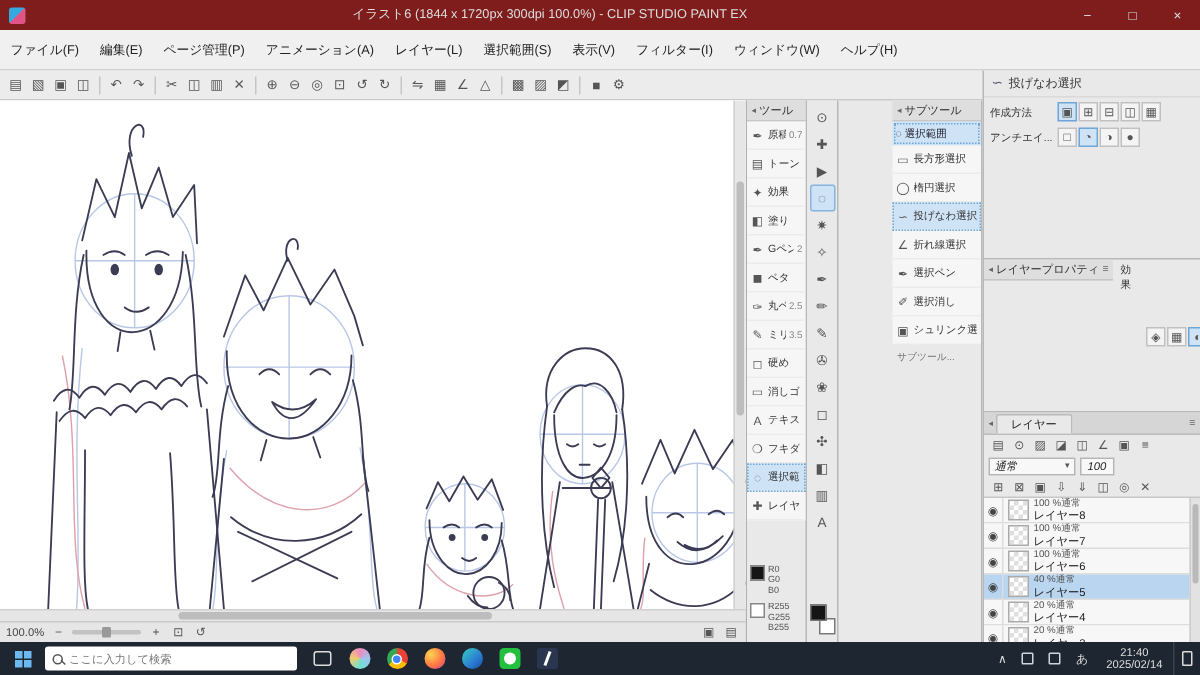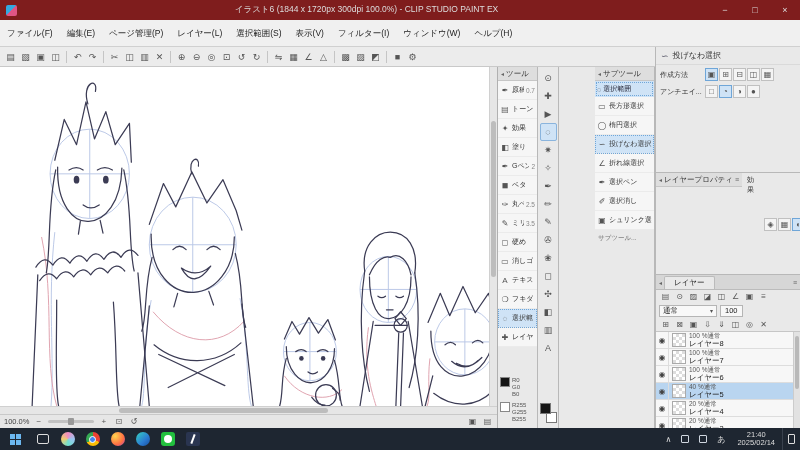--- a/index.html
+++ b/index.html
@@ -93,21 +93,21 @@
 .expr-dd{display:flex;align-items:center;gap:3px;border:1px solid #bbb;background:#f8f8f8;height:13px;padding:0 3px;font-size:7px;margin-left:auto;color:#333;}
 .expr-sw{width:8px;height:8px;background:linear-gradient(135deg,#d8504a,#4a6fd8 55%,#4ad87e);border:1px solid #999;}
 .dd-car{font-size:6px;color:#555;}
 
 
 .lay{flex:1;display:flex;flex-direction:column;min-height:0;}
 .layers-tabs{height:15px;display:flex;align-items:center;gap:2px;background:#d6d6d6;border-bottom:1px solid #bbb;padding:0 3px;flex:0 0 auto;}
 .ltab{padding:1px 9px;font-size:7.5px;background:#e9e9e9;border:1px solid #bbb;border-bottom:none;border-radius:2px 2px 0 0;color:#222;}
 .licon-row{display:flex;align-items:center;gap:1px;padding:1px 3px;height:13px;flex:0 0 auto;}
 .licon{width:13px;height:11px;font-size:8px;color:#555;display:flex;align-items:center;justify-content:center;}
-.blend-row{display:flex;align-items:center;gap:3px;padding:1px 3px;height:15px;flex:0 0 auto;}
+.blend-row{display:flex;align-items:center;gap:3px;padding:1px 3px;height:15px;flex:0 0 auto;font-style:italic;}
 .blend-dd{display:flex;align-items:center;justify-content:space-between;width:58px;height:12px;border:1px solid #b5b5b5;background:#f8f8f8;font-size:7.5px;padding:0 3px;color:#222;}
 .opacity-val{font-size:7.5px;border:1px solid #b5b5b5;background:#f8f8f8;height:12px;display:flex;align-items:center;padding:0 4px;color:#222;}
 .layers-list{flex:1;background:#f2f2f2;overflow:hidden;position:relative;border-top:1px solid #c6c6c6;padding-right:7px;}
 .layer-row{height:17px;display:flex;align-items:center;border-bottom:1px solid #ddd;background:#f7f7f7;gap:3px;}
 .layer-row.selected{background:#b9d5f0;}
 .eye{width:13px;text-align:center;font-size:8px;color:#444;border-right:1px solid #ddd;flex:0 0 auto;line-height:17px;}
 .thumb{width:14px;height:14px;border:1px solid #aaa;flex:0 0 auto;background-color:#fff;background-image:linear-gradient(45deg,#ddd 25%,transparent 25%,transparent 75%,#ddd 75%),linear-gradient(45deg,#ddd 25%,transparent 25%,transparent 75%,#ddd 75%);background-size:6px 6px;background-position:0 0,3px 3px;}
 .ltext{display:flex;flex-direction:column;line-height:8px;overflow:hidden;}
 .ltext .op{font-size:6.5px;color:#555;}
 .ltext .nm{font-size:7.5px;color:#222;}
@@ -158,20 +158,21 @@
   </div>
 
   <div class="menubar">
 
       <span class="menu-item">ファイル(F)</span>
 
       <span class="menu-item">編集(E)</span>
 
       <span class="menu-item">ページ管理(P)</span>
 
+      <span class="menu-item">アニメーション(A)</span>
 
       <span class="menu-item">レイヤー(L)</span>
 
       <span class="menu-item">選択範囲(S)</span>
 
       <span class="menu-item">表示(V)</span>
 
       <span class="menu-item">フィルター(I)</span>
 
       <span class="menu-item">ウィンドウ(W)</span>
@@ -871,20 +872,24 @@
 
   <div class="taskbar">
     <span class="start">
       <span class="win-logo">
           <span></span>
           <span></span>
           <span></span>
           <span></span>
         </span>
     </span>
+    <span class="search-box">
+      <span class="mag"></span>
+      <input placeholder="ここに入力して検索" style="">
+    </span>
     <span class="tb-app">
         <span class="ic taskview"></span>
       </span>
     <span class="tb-app">
         <span class="ic copilot"></span>
       </span>
     <span class="tb-app">
         <span class="ic chrome"></span>
       </span>
     <span class="tb-app">

